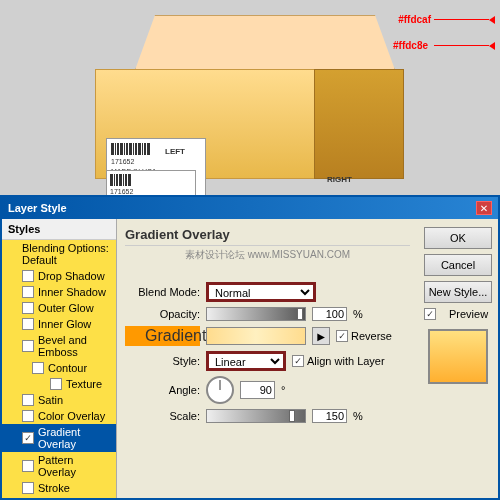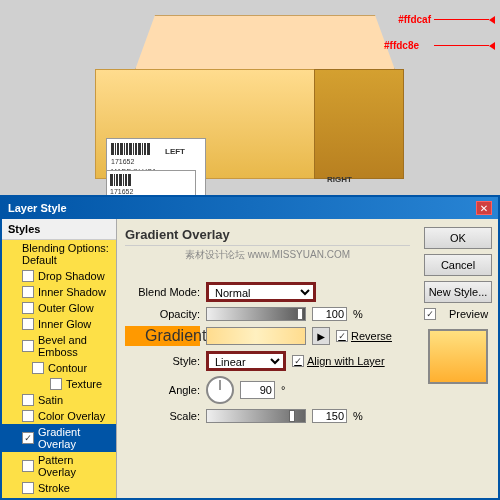--- a/index.html
+++ b/index.html
@@ -297,21 +297,20 @@
       align-items: center;
       justify-content: center;
       font-size: 10px;
       cursor: pointer;
     }
     .checkbox-row {
       display: flex;
       align-items: center;
       gap: 3px;
       font-size: 11px;
-      text-decoration: underline;
     }
 
     .angle-control {
       display: flex;
       align-items: center;
       gap: 6px;
     }
     .dial {
       width: 28px;
       height: 28px;
@@ -452,21 +451,21 @@
     <div class="label-right">RIGHT</div>
   </div>
 
   <div style="position:absolute;top:14px;right:5px;display:flex;align-items:center;gap:3px;">
     <span style="color:red;font-size:10px;font-weight:bold;">#ffdcaf</span>
     <div style="display:flex;align-items:center;">
       <div style="width:55px;height:1px;background:red;"></div>
       <div style="width:0;height:0;border-top:4px solid transparent;border-bottom:4px solid transparent;border-right:6px solid red;"></div>
     </div>
   </div>
-  <div style="position:absolute;top:40px;right:5px;display:flex;align-items:center;gap:15px;">
+  <div style="position:absolute;top:40px;right:5px;display:flex;align-items:center;gap:6px;">
     <span style="color:red;font-size:10px;font-weight:bold;">#ffdc8e</span>
     <div style="display:flex;align-items:center;">
       <div style="width:55px;height:1px;background:red;"></div>
       <div style="width:0;height:0;border-top:4px solid transparent;border-bottom:4px solid transparent;border-right:6px solid red;"></div>
     </div>
   </div>
 </div>
 
 <div class="dialog">
 

